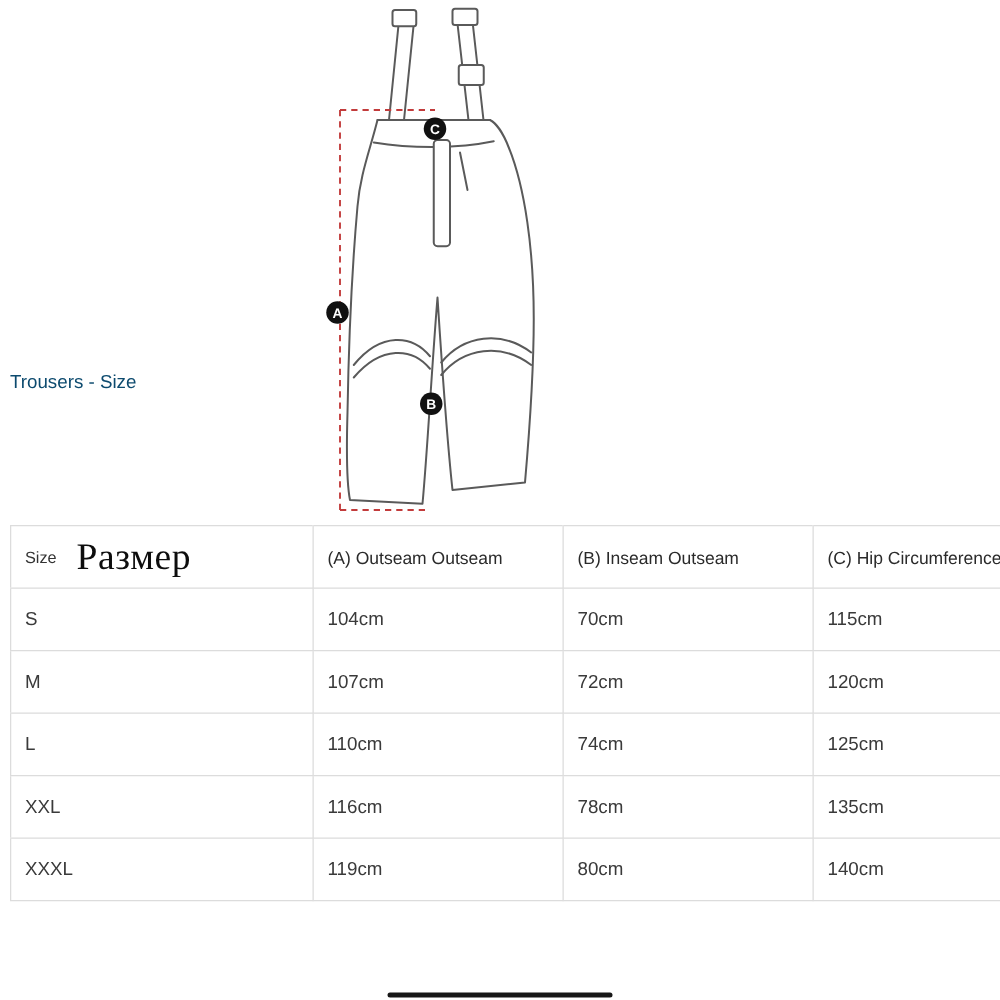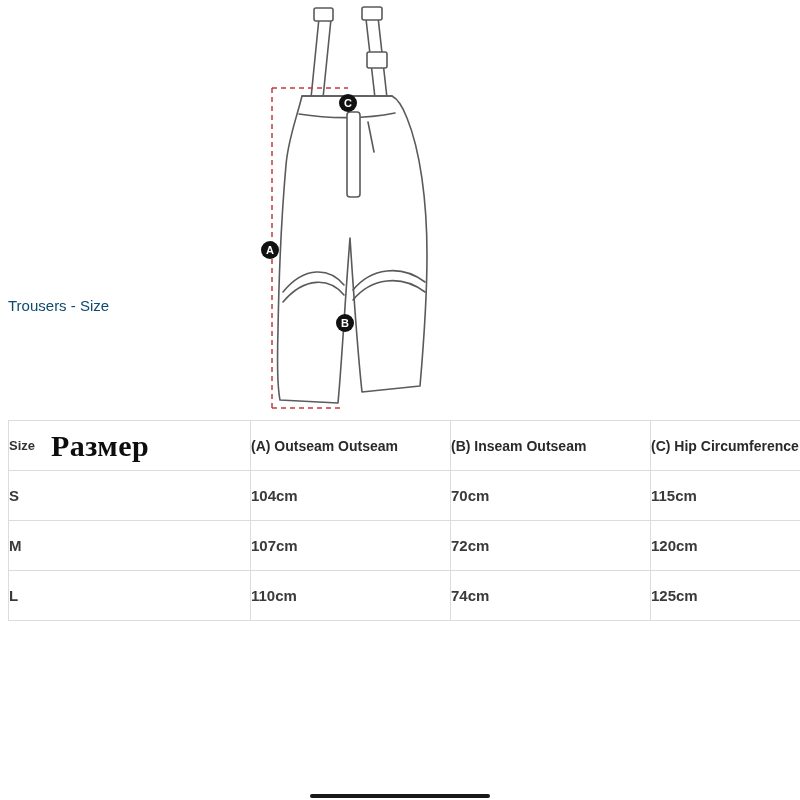--- a/index.html
+++ b/index.html
@@ -20,21 +20,21 @@
     width: 792px; border-collapse: collapse; table-layout: fixed;
     border-top: 1px solid #dcdcdc; border-left: 1px solid #dcdcdc;
   }
   table.size-table col.c1 { width: 242px; }
   table.size-table col.c2 { width: 200px; }
   table.size-table col.c3 { width: 200px; }
   table.size-table col.c4 { width: 150px; }
   table.size-table th, table.size-table td {
     border-right: 1px solid #dcdcdc; border-bottom: 1px solid #dcdcdc;
     height: 50px; text-align: left; vertical-align: middle;
-    font-weight: 700; white-space: nowrap; overflow: visible;
+    font-weight: 400; padding-left: 11px; white-space: nowrap; overflow: visible;
   }
   table.size-table th { font-size: 14px; color: #2a2a2a; }
   table.size-table td { font-size: 15px; color: #3a3a3a; }
   .size-hdr-en { font-size: 13px; color: #333; margin-right: 12px; vertical-align: middle; }
   .size-hdr-ru {
     font-family: "Liberation Serif", serif; font-size: 30px; color: #0d0d0d;
     vertical-align: middle; letter-spacing: 0.5px;
   }
 
   .bottom-indicator {
@@ -142,19 +142,31 @@
           <td>107cm</td>
           <td>72cm</td>
           <td>120cm</td>
         </tr>
         <tr>
           <td>L</td>
           <td>110cm</td>
           <td>74cm</td>
           <td>125cm</td>
         </tr>
+        <tr>
+          <td>XXL</td>
+          <td>116cm</td>
+          <td>78cm</td>
+          <td>135cm</td>
+        </tr>
+        <tr>
+          <td>XXXL</td>
+          <td>119cm</td>
+          <td>80cm</td>
+          <td>140cm</td>
+        </tr>
       </tbody>
     </table>
   </div>
 
   <div class="bottom-indicator"></div>
 
 </div>
 
 </body></html>

